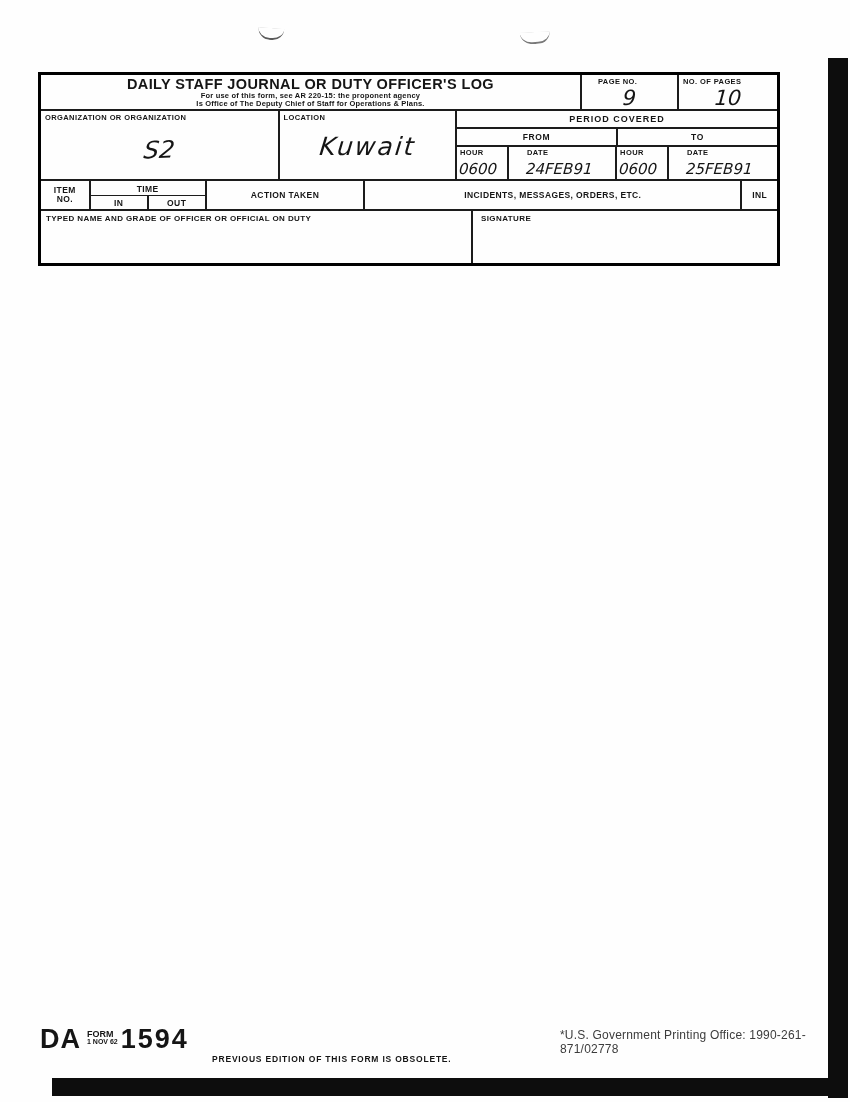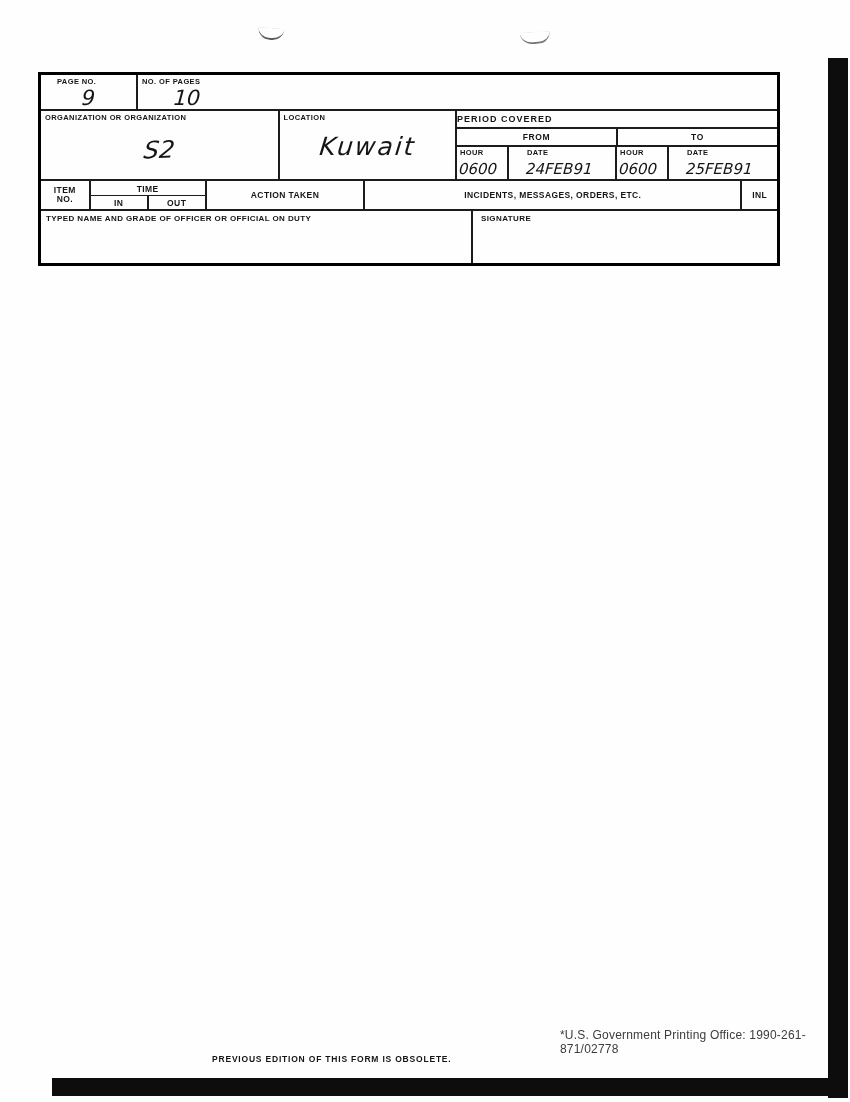--- a/index.html
+++ b/index.html
@@ -27,21 +27,21 @@
   .form-sub{font-size:7.5px;font-weight:bold;line-height:8px;letter-spacing:.2px;}
   .pageno-cell{width:97px;padding:2px 16px;}
   .pages-cell{width:98px;padding:2px 4px;}
   .tiny-label{font-size:7.5px;font-weight:bold;letter-spacing:.4px;}
 
   
   .h2{height:70px;}
   .org-cell{width:242px;padding:2px 4px;}
   .loc-cell{width:180px;padding:2px 4px;}
   .period-cell{width:320px;display:flex;flex-direction:column;padding:0;}
-  .period-title{height:18px;text-align:left;font-size:9px;font-weight:bold;letter-spacing:1px;
+  .period-title{height:18px;text-align:center;font-size:9px;font-weight:bold;letter-spacing:1px;
                 border-bottom:2px solid #1c1c1c;padding-top:3px;}
   .fromto{display:flex;height:18px;border-bottom:2px solid #1c1c1c;}
   .fromto > div{flex:1;text-align:center;font-size:8.5px;font-weight:bold;letter-spacing:.6px;padding-top:3px;}
   .fromto > div:first-child{border-right:2px solid #1c1c1c;}
   .hourdate{display:flex;height:32px;}
   .hd-cell{border-right:2px solid #1c1c1c;padding:1px 3px;position:relative;}
   .hd-cell:last-child{border-right:none;}
   .hd-hour{width:57px;}
   .hd-date{width:103px;margin-left:15px;}
 
@@ -89,20 +89,25 @@
 
 <div class="page">
   <div class="squiggle sq1"></div>
   <div class="squiggle sq2"></div>
   <div class="edge-right"></div>
   <div class="edge-bottom"></div>
 
   <div class="form">
 
     <div class="row h1">
+      <div class="cell title-cell">
+        <div class="form-title">DAILY STAFF JOURNAL OR DUTY OFFICER'S LOG</div>
+        <div class="form-sub">For use of this form, see AR 220-15: the proponent agency</div>
+        <div class="form-sub">Is Office of The Deputy Chief of Staff for Operations &amp; Plans.</div>
+      </div>
       <div class="cell pageno-cell">
         <div class="tiny-label">PAGE NO.</div>
         <div class="pg-val">9</div>
       </div>
       <div class="cell pages-cell">
         <div class="tiny-label">NO. OF PAGES</div>
         <div class="pg-val">10</div>
       </div>
     </div>
 
@@ -165,16 +170,24 @@
       <div class="cell typed">
         <div class="sig-label">TYPED NAME AND GRADE OF OFFICER OR OFFICIAL ON DUTY</div>
       </div>
       <div class="cell sigbox">
         <div class="sig-label">SIGNATURE</div>
       </div>
     </div>
   </div>
 
   <div class="footer">
+    <div class="da-block">
+      <span class="da-big">DA</span>
+      <span class="da-mid">
+        <span class="da-form">FORM</span>
+        <span class="da-date">1 NOV 62</span>
+      </span>
+      <span class="da-num">1594</span>
+    </div>
     <div class="obsolete">PREVIOUS EDITION OF THIS FORM IS OBSOLETE.</div>
     <div class="gpo">*U.S. Government Printing Office: 1990-261-871/02778</div>
   </div>
 </div>
 
 </body></html>

